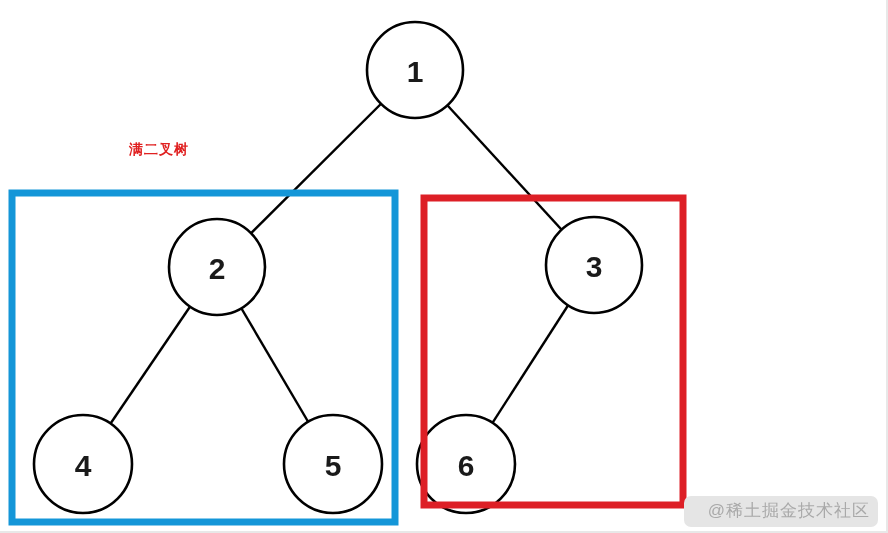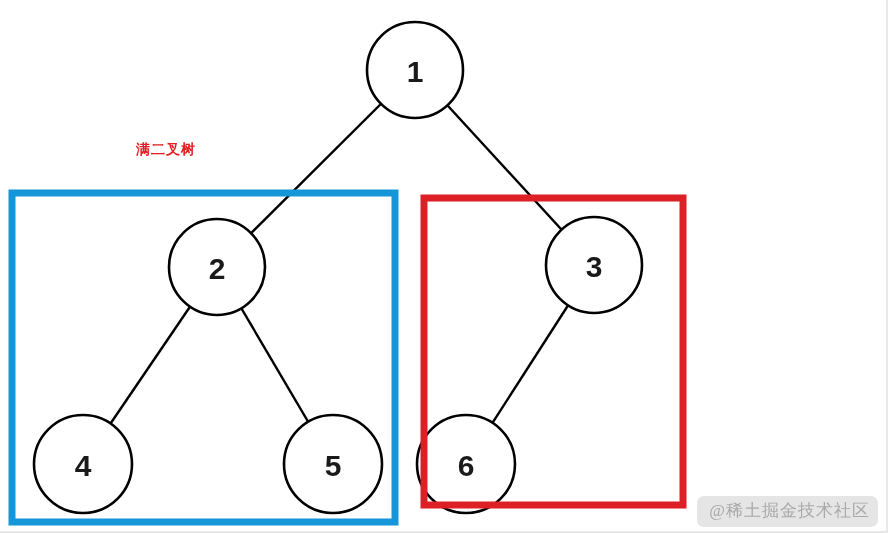--- a/index.html
+++ b/index.html
@@ -15,37 +15,36 @@
     border-bottom: 2px solid #e8e8e8;
   }
   svg.tree-canvas {
     position: absolute;
     left: 0; top: 0;
     width: 888px; height: 533px;
     display: block;
   }
   .annotation-label {
     position: absolute;
-    left: 136px;
+    left: 129px;
     top: 141px;
     font-size: 14px;
     font-weight: bold;
     letter-spacing: 1px;
   }
   .watermark {
     position: absolute;
     right: 8px;
     bottom: 4px;
     font-size: 17px;
     color: #a9a9a9;
     background: #e5e5e5;
-    padding: 3px 8px 5px 12px;
+    padding: 3px 8px 5px 24px;
     border-radius: 7px;
     letter-spacing: 1px;
-    font-family: Liberation Serif, serif;
   }
   text.node-label {
     font-family: "Liberation Sans", "DejaVu Sans", sans-serif;
     font-weight: bold;
     font-size: 30px;
     fill: #1a1a1a;
   }
 </style>
 </head>
 <body>

